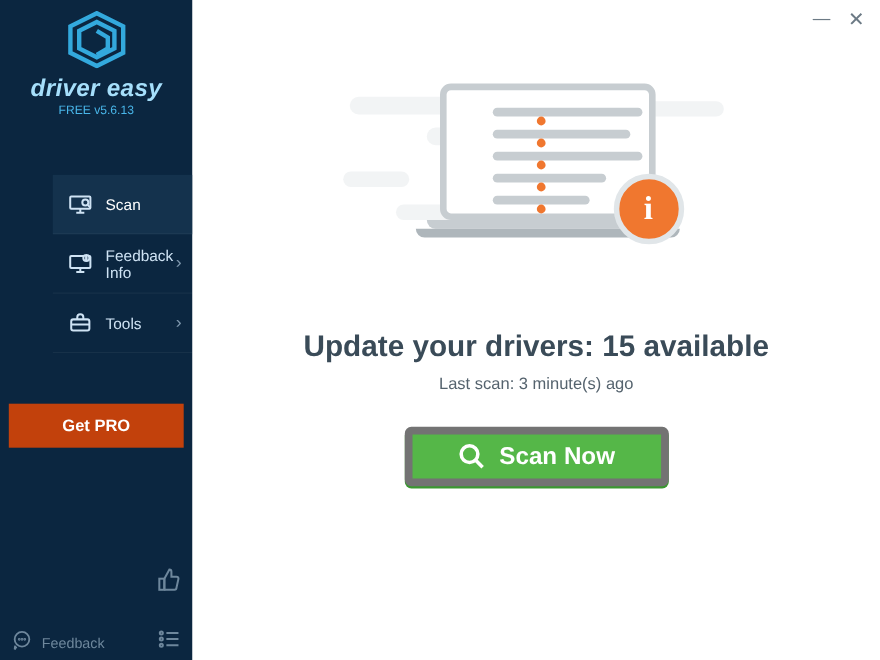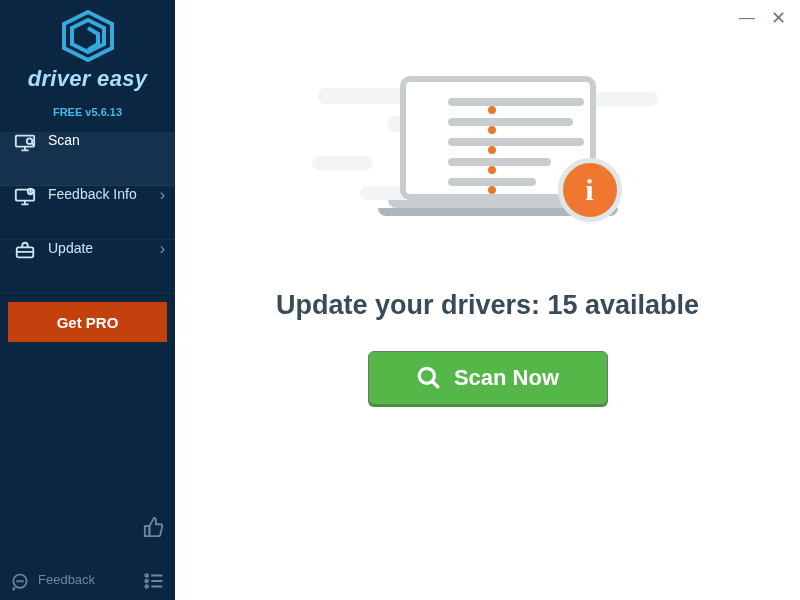--- a/index.html
+++ b/index.html
@@ -6,60 +6,60 @@
   body {
     width: 800px; height: 600px; overflow: hidden;
     font-family: "Segoe UI", Arial, sans-serif;
     background: #fff;
     display: flex;
   }
   .sidebar {
     width: 175px; height: 600px;
     background: #0b2640;
     color: #a8bcd0;
-    display: flex; flex-direction: column;
+    display: flex; flex-direction: column; gap: 38px;
   }
   .brand {
     padding: 10px 0 8px 0;
     text-align: center;
   }
   .brand-name {
     color: #a6dffb; font-style: italic; font-size: 22px;
     font-weight: 600; letter-spacing: .3px;
   }
   .brand-version {
-    color: #49b6e9; font-size: 11px; font-weight: 700;
-    margin-top: 14px;
+    color: #49b6e9; font-size: 11px; font-weight: 400;
+    margin-top: 2px;
   }
   .nav { margin-top: 6px; }
   .nav-item {
     height: 54px;
-    display: flex; align-items: flex-start;
+    display: flex; align-items: center;
     padding: 0 12px 0 14px;
     font-size: 14px; color: #cfe3f4;
     border-bottom: 1px solid rgba(255,255,255,.05);
-    cursor: pointer; position: relative;
+    cursor: pointer; position: relative; margin-left: 48px;
   }
   .nav-item.active { background: #14324d; color:#fff }
   .nav-item .ico { width: 22px; height: 22px; margin-right: 12px; flex: none; }
   .nav-item .chev {
     position: absolute; right: 10px; font-size: 16px; color:#7f98ae;
   }
   .get-pro {
     margin: 8px 8px 0 8px; height: 40px;
     background: #c2410c; color: #fff; font-weight: 700;
     display:flex;align-items:center;justify-content:center;
     font-size:15px; cursor:pointer;
   }
   .spacer { flex: 1; }
   .sb-bottom {
     height: 62px; padding: 0 10px 8px 10px;
     display: flex; align-items:flex-end; justify-content:space-between;
   }
-  .fb-wrap{ display:flex; align-items:flex-start; gap:8px; cursor:pointer }
+  .fb-wrap{ display:flex; align-items:flex-end; gap:8px; cursor:pointer }
   .fb-label{ color:#6e879c; font-size:13px }
   .sb-bottom .thumb { margin-bottom: 26px; }
   .sb-right-col{ display:flex; flex-direction:column; align-items:center; gap:6px }
 
   .main {
     flex:1; height:600px; background:#fff; position:relative;
     display:flex; flex-direction:column; align-items:center;
   }
   .titlebar {
     height:36px; width:100%; display:flex; justify-content:flex-end;
@@ -102,28 +102,28 @@
   .info-badge{
     position:absolute; right:46px; top:92px; width:64px;height:64px;
     border-radius:50%; background:#f0772f; border:5px solid #e1e6e9;
     display:flex;align-items:center;justify-content:center;
   }
   .info-badge span{
     font-family: Georgia, serif; color:#fff; font-size:30px; font-weight:600;
   }
 
   .headline{
-    margin-top: 34px; color:#3a4b58; font-size:27px; font-weight:700;
+    margin-top: 44px; color:#3a4b58; font-size:27px; font-weight:700;
   }
   .subline{
     margin-top: 10px; color:#55636e; font-size:15px;
   }
   .scan-btn{
     margin-top: 30px; width:240px; height:54px; border-radius:6px;
-    background:#55b748; border:1px solid #737373;
+    background:#55b748; border:7px solid #737373;
     box-shadow: 0 2px 0 #3a9730;
     color:#fff; font-size:22px; font-weight:700;
     display:flex; align-items:center; justify-content:center; gap:12px;
     cursor:pointer;
   }
   .scan-btn svg{ width:26px;height:26px }
 </style>
 </head>
 <body>
 
@@ -156,21 +156,21 @@
           <text x="18" y="8" font-size="5" text-anchor="middle" fill="#cfe3f4">i</text>
         </svg>
       <span>Feedback Info</span>
       <span class="chev">›</span>
     </div>
     <div class="nav-item">
       <svg class="ico" viewBox="0 0 24 24" fill="none" stroke="#cfe3f4" stroke-width="2">
           <rect x="3" y="8" width="18" height="11" rx="2"></rect>
           <path d="M3 13h18M9 8V6a3 3 0 0 1 6 0v2"></path>
         </svg>
-      <span>Update</span>
+      <span>Tools</span>
       <span class="chev">›</span>
     </div>
   </div>
 
   <div class="get-pro">
     <span>Get PRO</span>
   </div>
 
   <div class="spacer"></div>
 
@@ -229,20 +229,21 @@
         <div class="line mid" style="margin-bottom:0"></div>
       </div>
       <div class="base"></div>
     </div>
     <div class="info-badge">
         <span>i</span>
       </div>
   </div>
 
   <div class="headline">Update your drivers: 15 available</div>
+  <div class="subline">Last scan: 3 minute(s) ago</div>
 
   <div class="scan-btn">
     <svg viewBox="0 0 24 24" fill="none" stroke="#fff" stroke-width="3">
         <circle cx="10" cy="10" r="7"></circle>
         <path d="M15 15l6 6"></path>
       </svg>
     <span>Scan Now</span>
   </div>
 </div>
 

